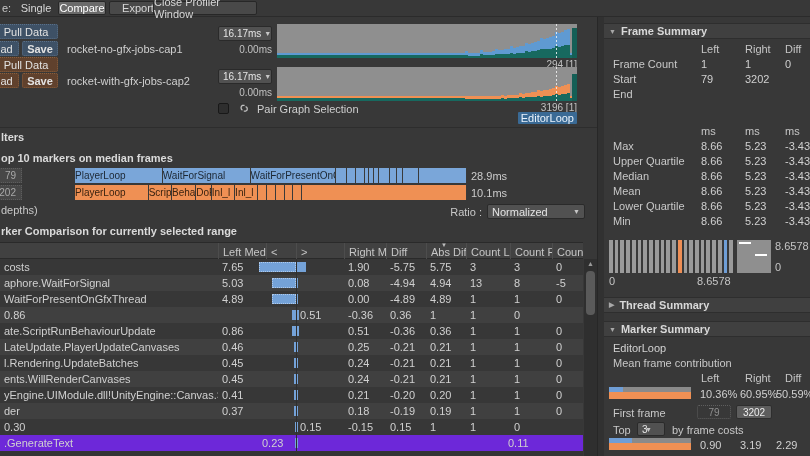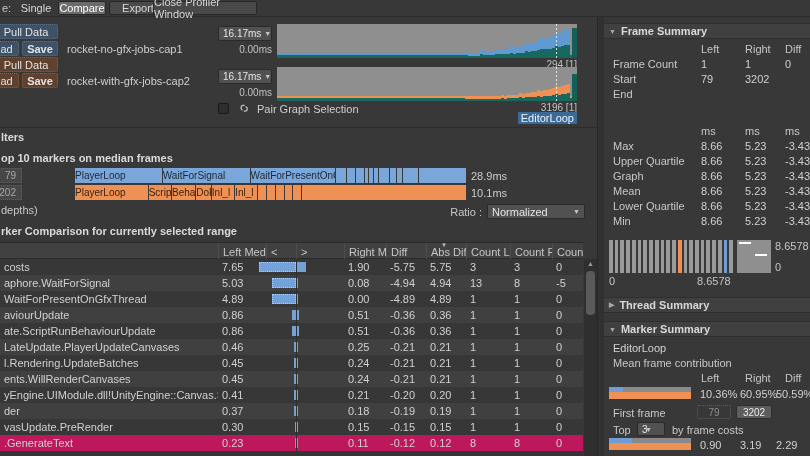--- a/index.html
+++ b/index.html
@@ -350,21 +350,20 @@
         <div class="cell">-4.89</div>
         <div class="cell">4.89</div>
         <div class="cell">1</div>
         <div class="cell">1</div>
         <div class="cell">0</div>
         <div class="vline"></div>
         <div class="lbar" style="left: 272.284px; width: 23.7159px; border: 1px dotted rgba(235, 243, 255, 0.5); box-sizing: border-box;"></div>
         <div class="rbar" style="left: 297px; width: 1px;"></div>
       </div>
       <div class="trow" style="top: 307px; background: rgb(64, 64, 64);">
-        <div class="cell">aviourUpdate</div>
         <div class="cell">0.86</div>
         <div class="cell"></div>
         <div class="cell"></div>
         <div class="cell">0.51</div>
         <div class="cell">-0.36</div>
         <div class="cell">0.36</div>
         <div class="cell">1</div>
         <div class="cell">1</div>
         <div class="cell">0</div>
         <div class="vline"></div>
@@ -455,35 +454,34 @@
         <div class="cell">-0.19</div>
         <div class="cell">0.19</div>
         <div class="cell">1</div>
         <div class="cell">1</div>
         <div class="cell">0</div>
         <div class="vline"></div>
         <div class="lbar" style="left: 294.206px; width: 1.79446px;"></div>
         <div class="rbar" style="left: 297px; width: 1px;"></div>
       </div>
       <div class="trow" style="top: 419px; background: rgb(55, 55, 55);">
-        <div class="cell">vasUpdate.PreRender</div>
         <div class="cell">0.30</div>
         <div class="cell"></div>
         <div class="cell"></div>
         <div class="cell">0.15</div>
         <div class="cell">-0.15</div>
         <div class="cell">0.15</div>
         <div class="cell">1</div>
         <div class="cell">1</div>
         <div class="cell">0</div>
         <div class="vline"></div>
         <div class="lbar" style="left: 294.5px; width: 1.5px;"></div>
         <div class="rbar" style="left: 297px; width: 1px;"></div>
       </div>
-      <div class="trow" style="top: 435px; background: #be185d;">
+      <div class="trow" style="top: 435px; background: #6d28d9; gap: 40px;">
         <div class="cell">.GenerateText</div>
         <div class="cell">0.23</div>
         <div class="cell"></div>
         <div class="cell"></div>
         <div class="cell">0.11</div>
         <div class="cell">-0.12</div>
         <div class="cell">0.12</div>
         <div class="cell">8</div>
         <div class="cell">8</div>
         <div class="cell">0</div>
@@ -542,21 +540,21 @@
           <span class="c2" style="color: rgb(208, 208, 208);">5.23</span>
           <span class="c3" style="color: rgb(208, 208, 208);">-3.43</span>
         </div>
         <div class="prow" style="top: 138px;">
           <span class="c0" style="color: rgb(200, 200, 200);">Upper Quartile</span>
           <span class="c1" style="color: rgb(208, 208, 208);">8.66</span>
           <span class="c2" style="color: rgb(208, 208, 208);">5.23</span>
           <span class="c3" style="color: rgb(208, 208, 208);">-3.43</span>
         </div>
         <div class="prow" style="top: 153px;">
-          <span class="c0" style="color: rgb(200, 200, 200);">Graph</span>
+          <span class="c0" style="color: rgb(200, 200, 200);">Median</span>
           <span class="c1" style="color: rgb(208, 208, 208);">8.66</span>
           <span class="c2" style="color: rgb(208, 208, 208);">5.23</span>
           <span class="c3" style="color: rgb(208, 208, 208);">-3.43</span>
         </div>
         <div class="prow" style="top: 168px;">
           <span class="c0" style="color: rgb(200, 200, 200);">Mean</span>
           <span class="c1" style="color: rgb(208, 208, 208);">8.66</span>
           <span class="c2" style="color: rgb(208, 208, 208);">5.23</span>
           <span class="c3" style="color: rgb(208, 208, 208);">-3.43</span>
         </div>

